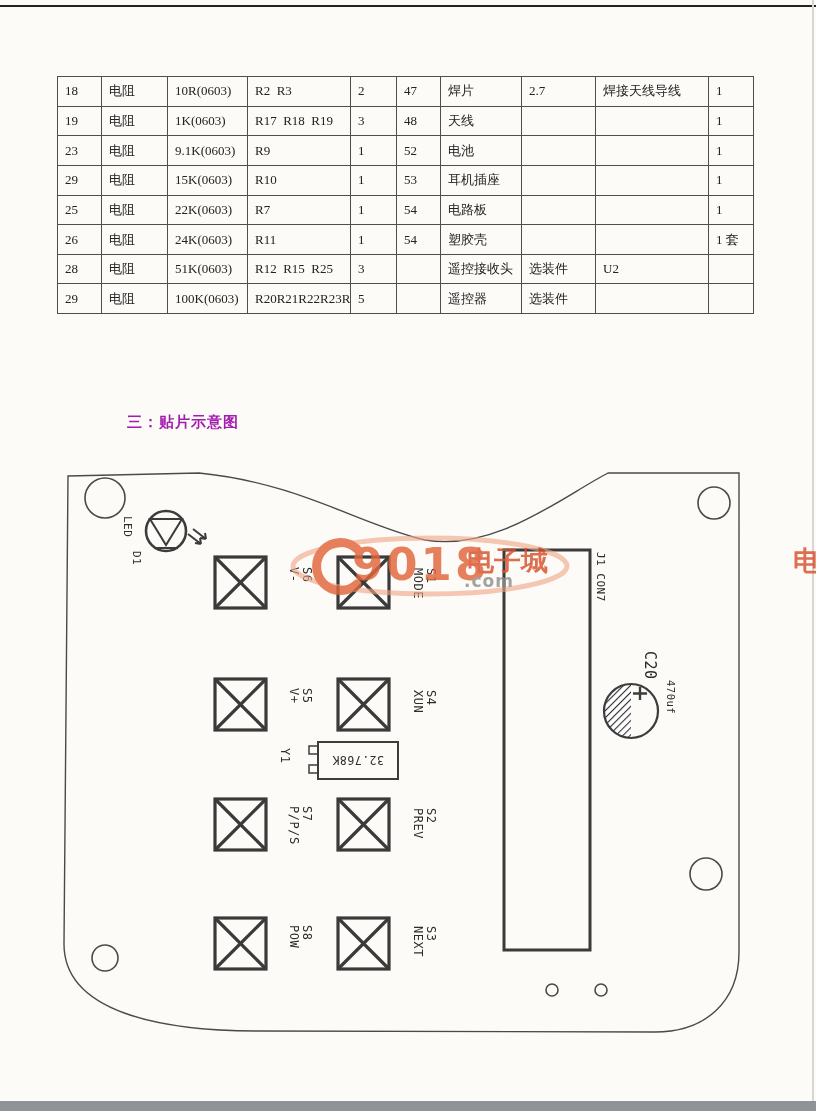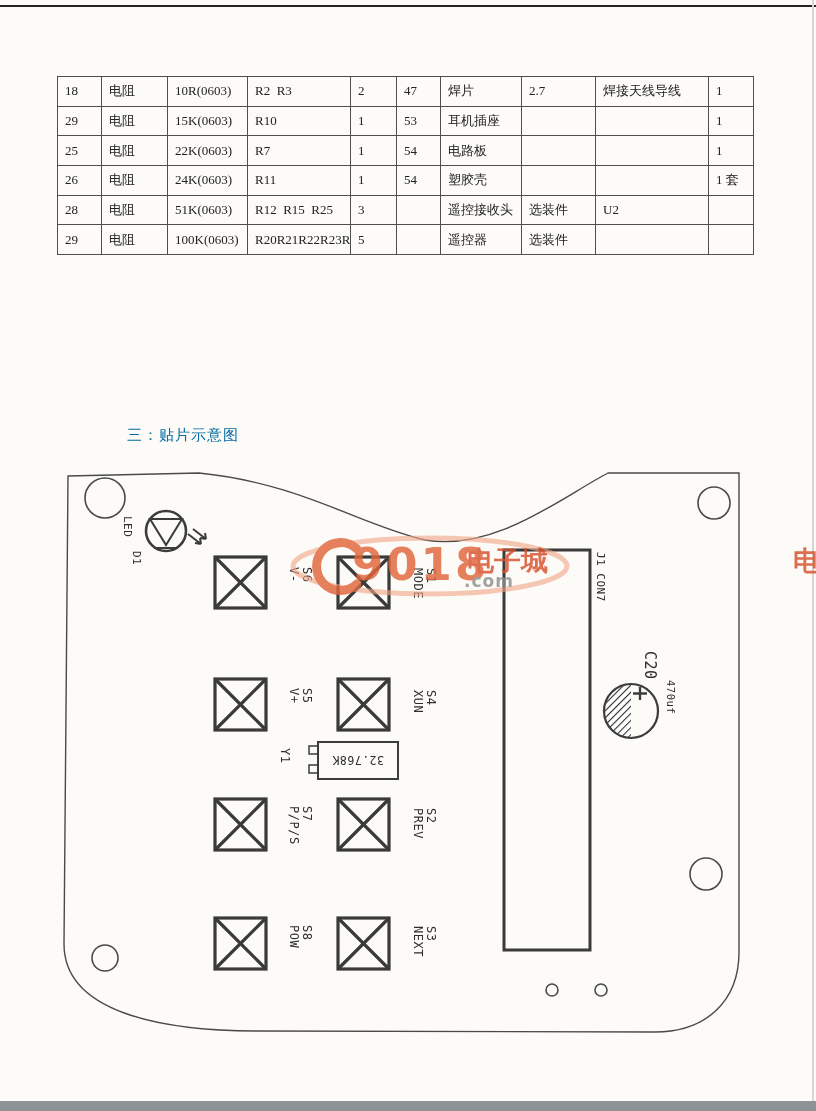--- a/index.html
+++ b/index.html
@@ -17,22 +17,22 @@
     position:absolute; left:57px; top:76px; width:696px;
     border-collapse:collapse; table-layout:fixed;
     font-size:13px; color:#222;
   }
   table.bom td{
     border:1px solid #4e4e4e; height:28.65px;
     padding:0 2px 0 7px; vertical-align:middle;
     white-space:pre; overflow:hidden;
   }
   .caption{
-    position:absolute; left:127px; top:426px;
-    font-size:15px; font-weight:normal; letter-spacing:1px; color:#0369a1;
+    position:absolute; left:127px; top:413px;
+    font-size:15px; font-weight:bold; letter-spacing:1px; color:#a21caf;
   }
   svg.diagram{position:absolute; left:0; top:0;}
   .silk{
     font-family:"DejaVu Sans Mono", monospace;
     fill:#2d2d2d; letter-spacing:0.5px;
   }
   .wm-logo{font-family:"DejaVu Sans", sans-serif; font-weight:bold;}
 </style>
 </head>
 <body>
@@ -60,20 +60,44 @@
         <tr>
           <td>18</td>
           <td>电阻</td>
           <td>10R(0603)</td>
           <td>R2  R3</td>
           <td>2</td>
           <td>47</td>
           <td>焊片</td>
           <td>2.7</td>
           <td>焊接天线导线</td>
+          <td>1</td>
+        </tr>
+        <tr>
+          <td>19</td>
+          <td>电阻</td>
+          <td>1K(0603)</td>
+          <td>R17  R18  R19</td>
+          <td>3</td>
+          <td>48</td>
+          <td>天线</td>
+          <td></td>
+          <td></td>
+          <td>1</td>
+        </tr>
+        <tr>
+          <td>23</td>
+          <td>电阻</td>
+          <td>9.1K(0603)</td>
+          <td>R9</td>
+          <td>1</td>
+          <td>52</td>
+          <td>电池</td>
+          <td></td>
+          <td></td>
           <td>1</td>
         </tr>
         <tr>
           <td>29</td>
           <td>电阻</td>
           <td>15K(0603)</td>
           <td>R10</td>
           <td>1</td>
           <td>53</td>
           <td>耳机插座</td>

